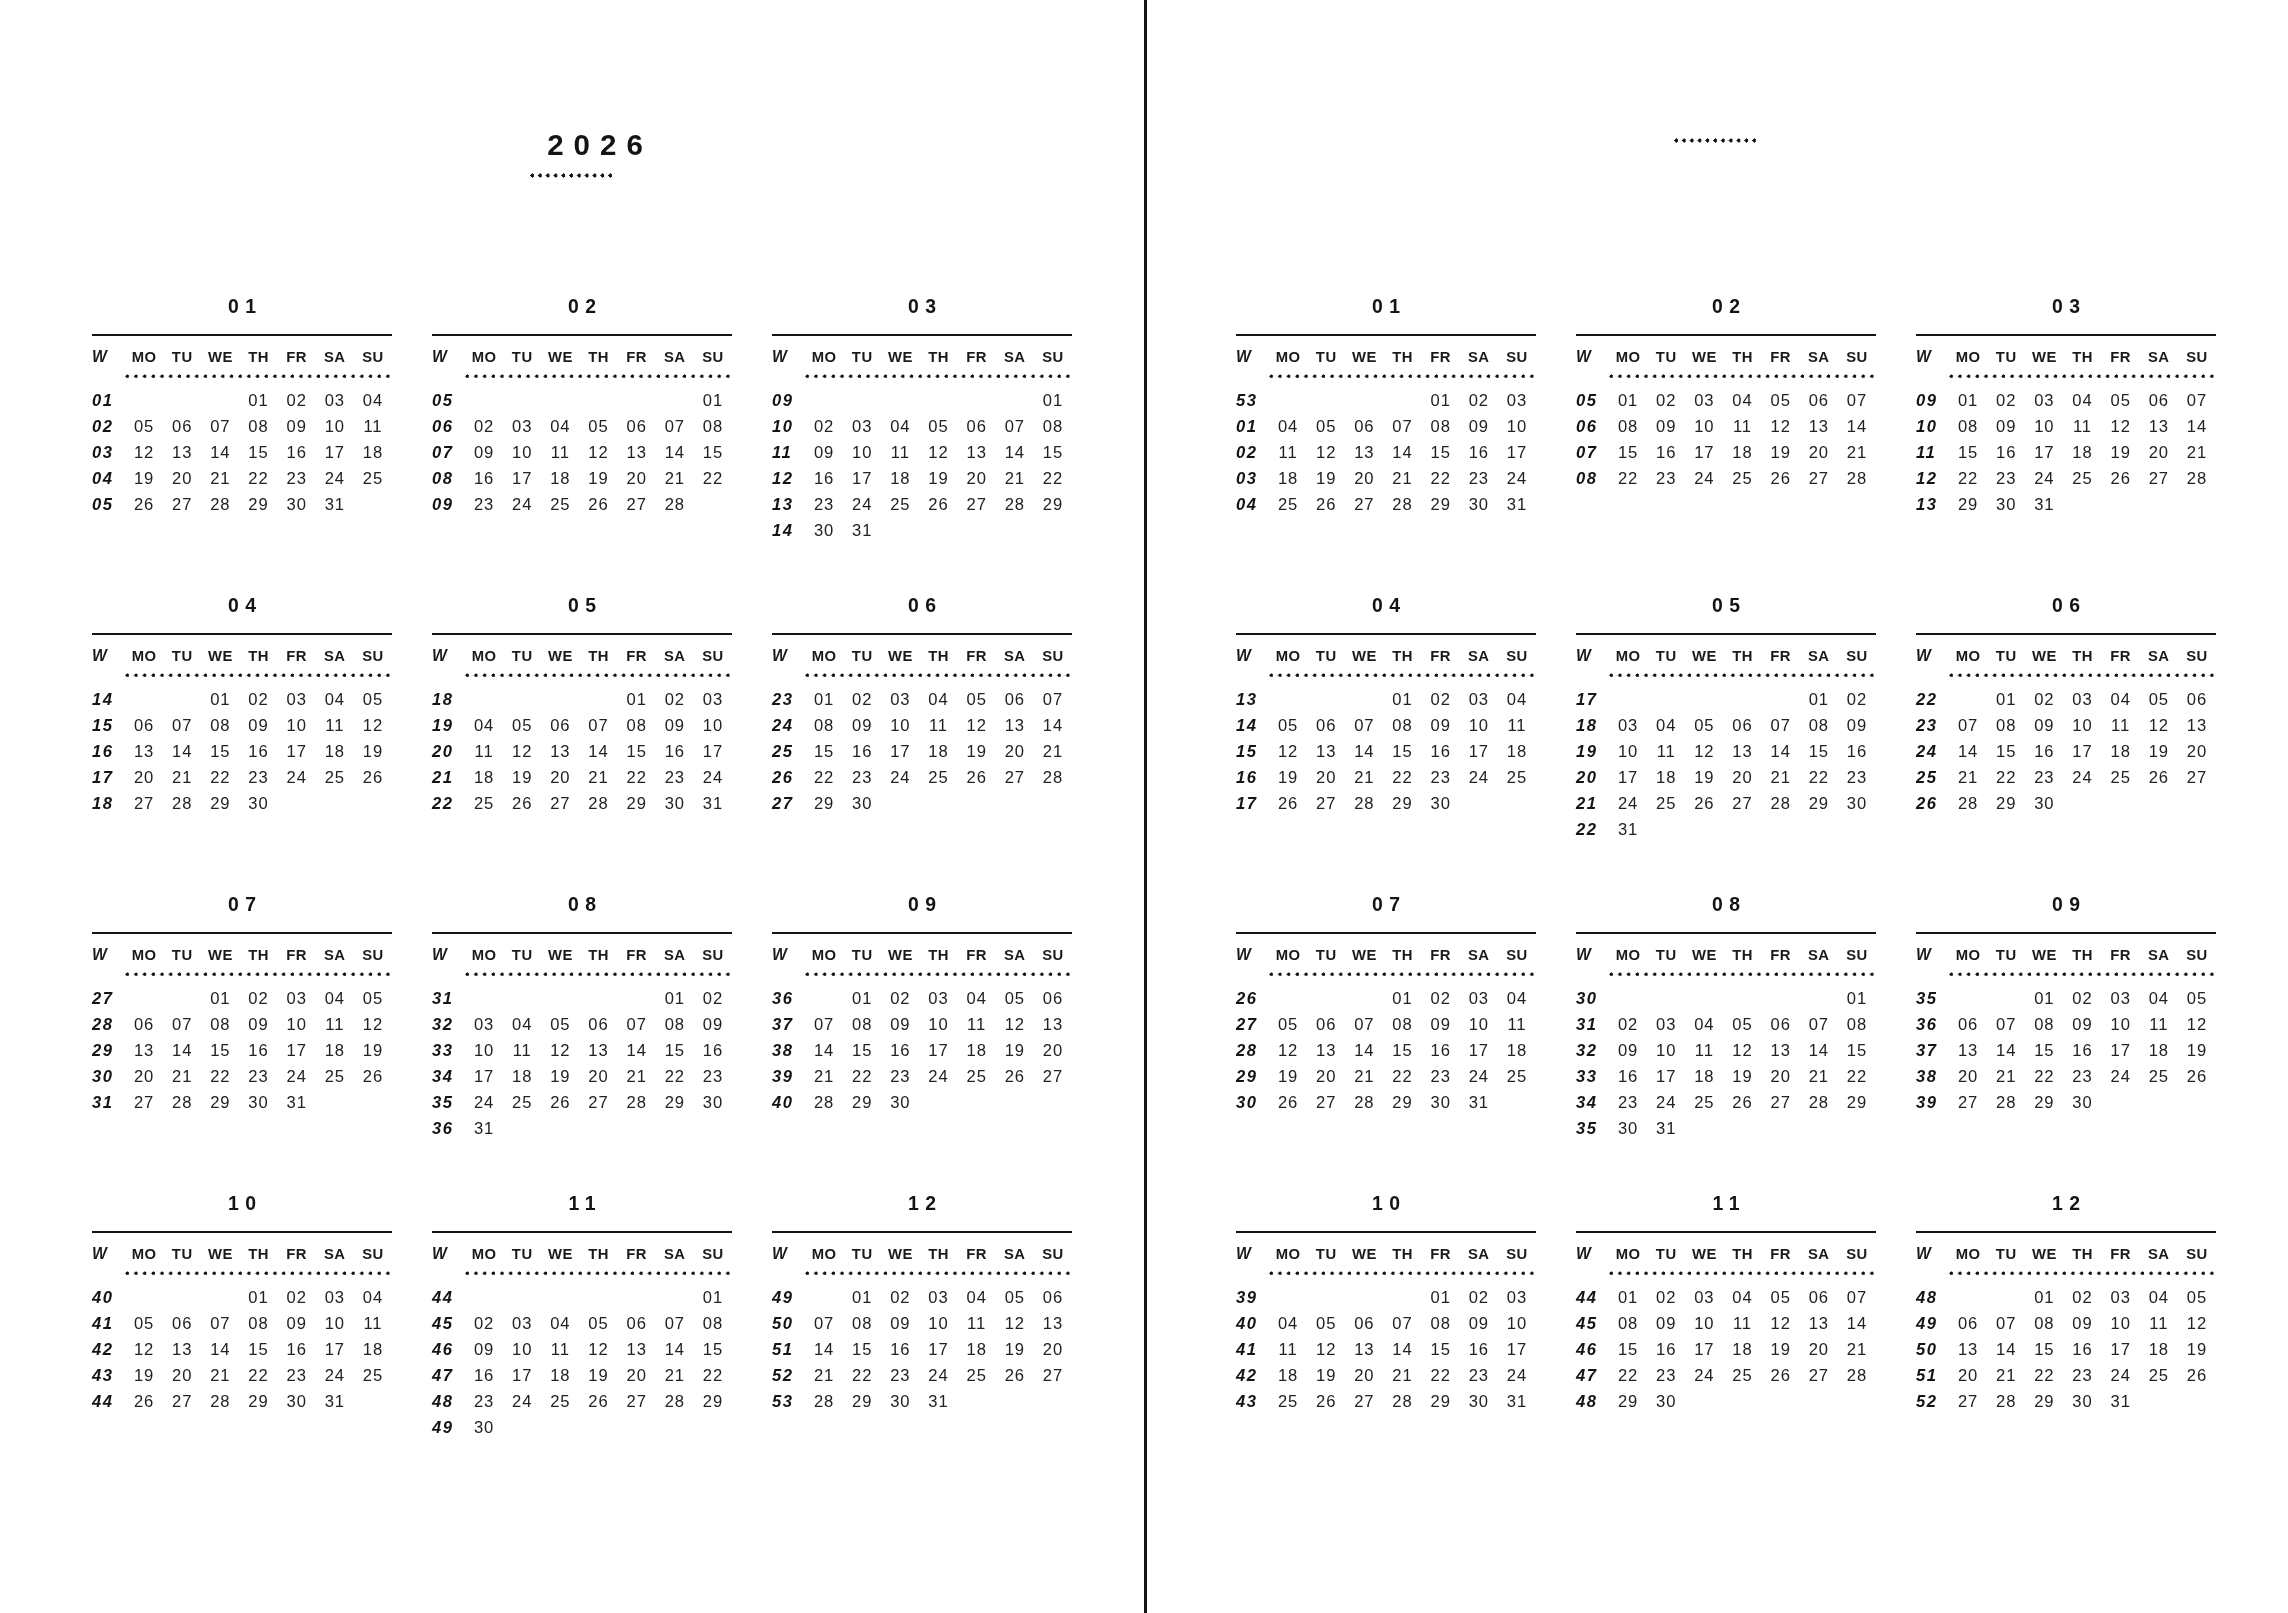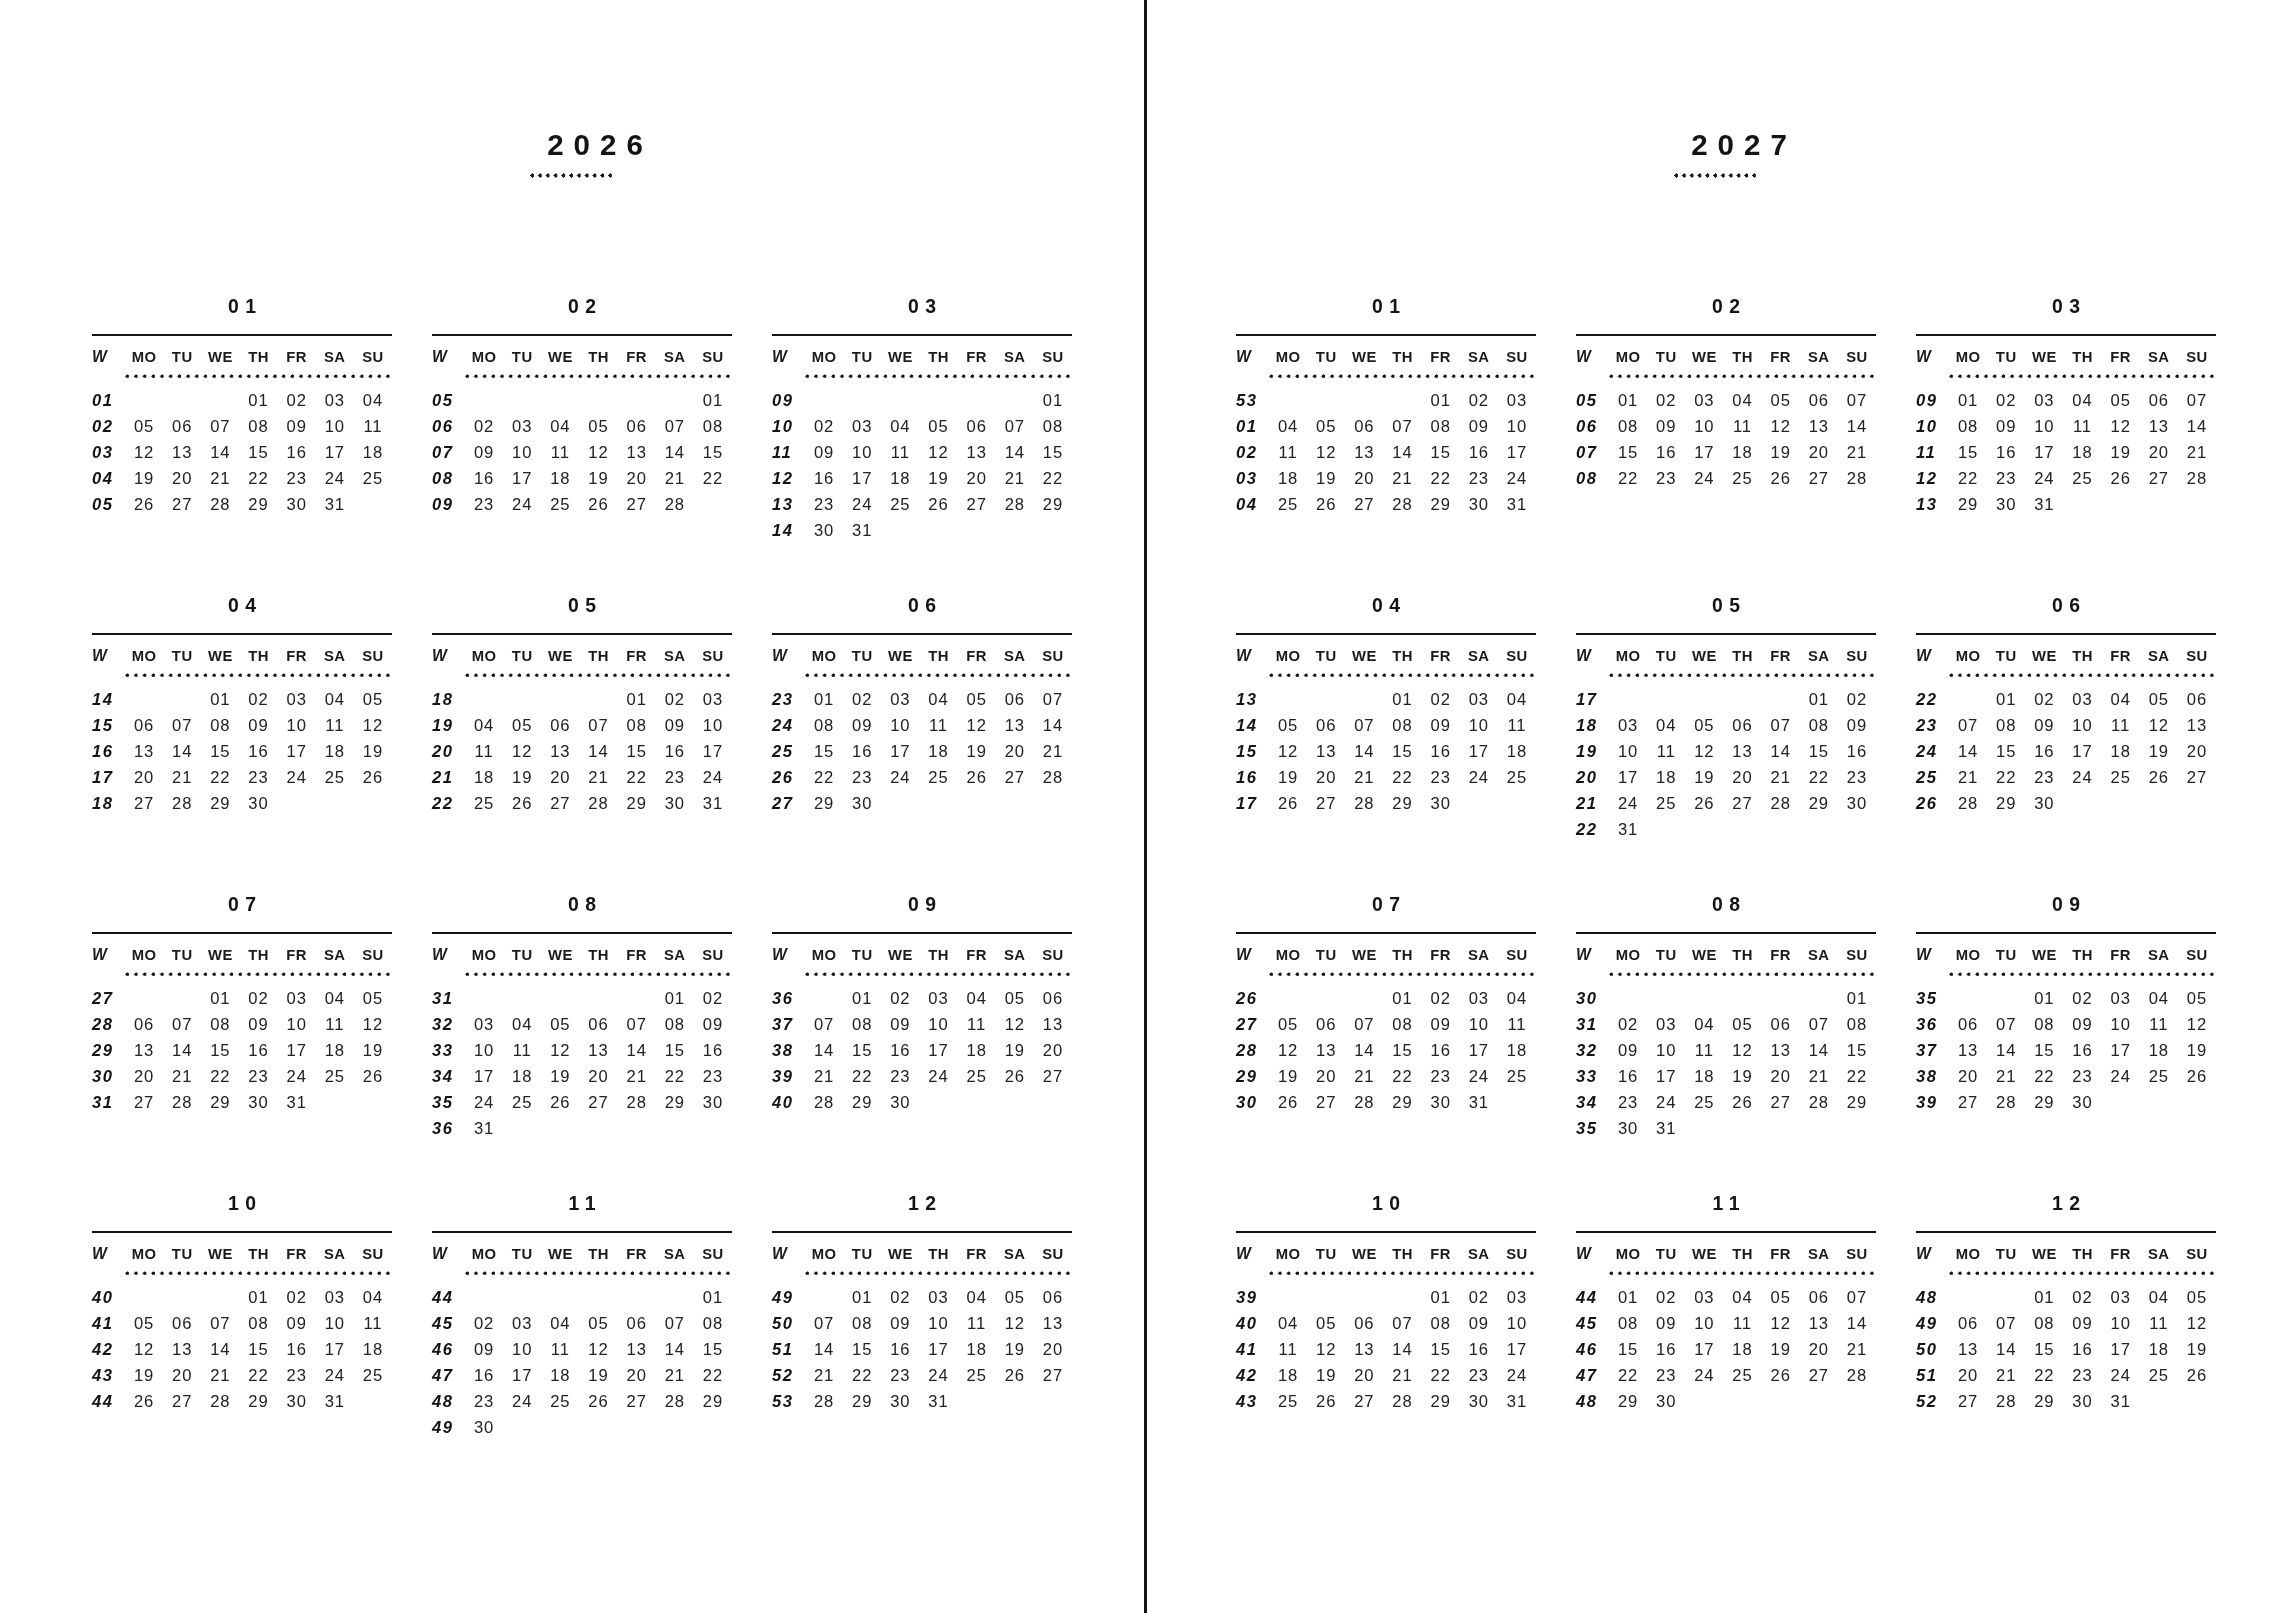--- a/index.html
+++ b/index.html
@@ -1017,21 +1017,20 @@
                 <td class="day"></td>
               </tr>
             </tbody>
           </table>
         </div>
       </div>
   </section>
 
   <section class="page page-right">
     <header class="year-header">
-      <div class="year">2027</div>
       <div class="year-dots"></div>
     </header>
     <div class="months">
         <div class="month">
           <div class="month-title">01</div>
           <div class="month-rule"></div>
           <table class="month-table">
             <thead>
               <tr>
                 <th class="wcol">W</th>

